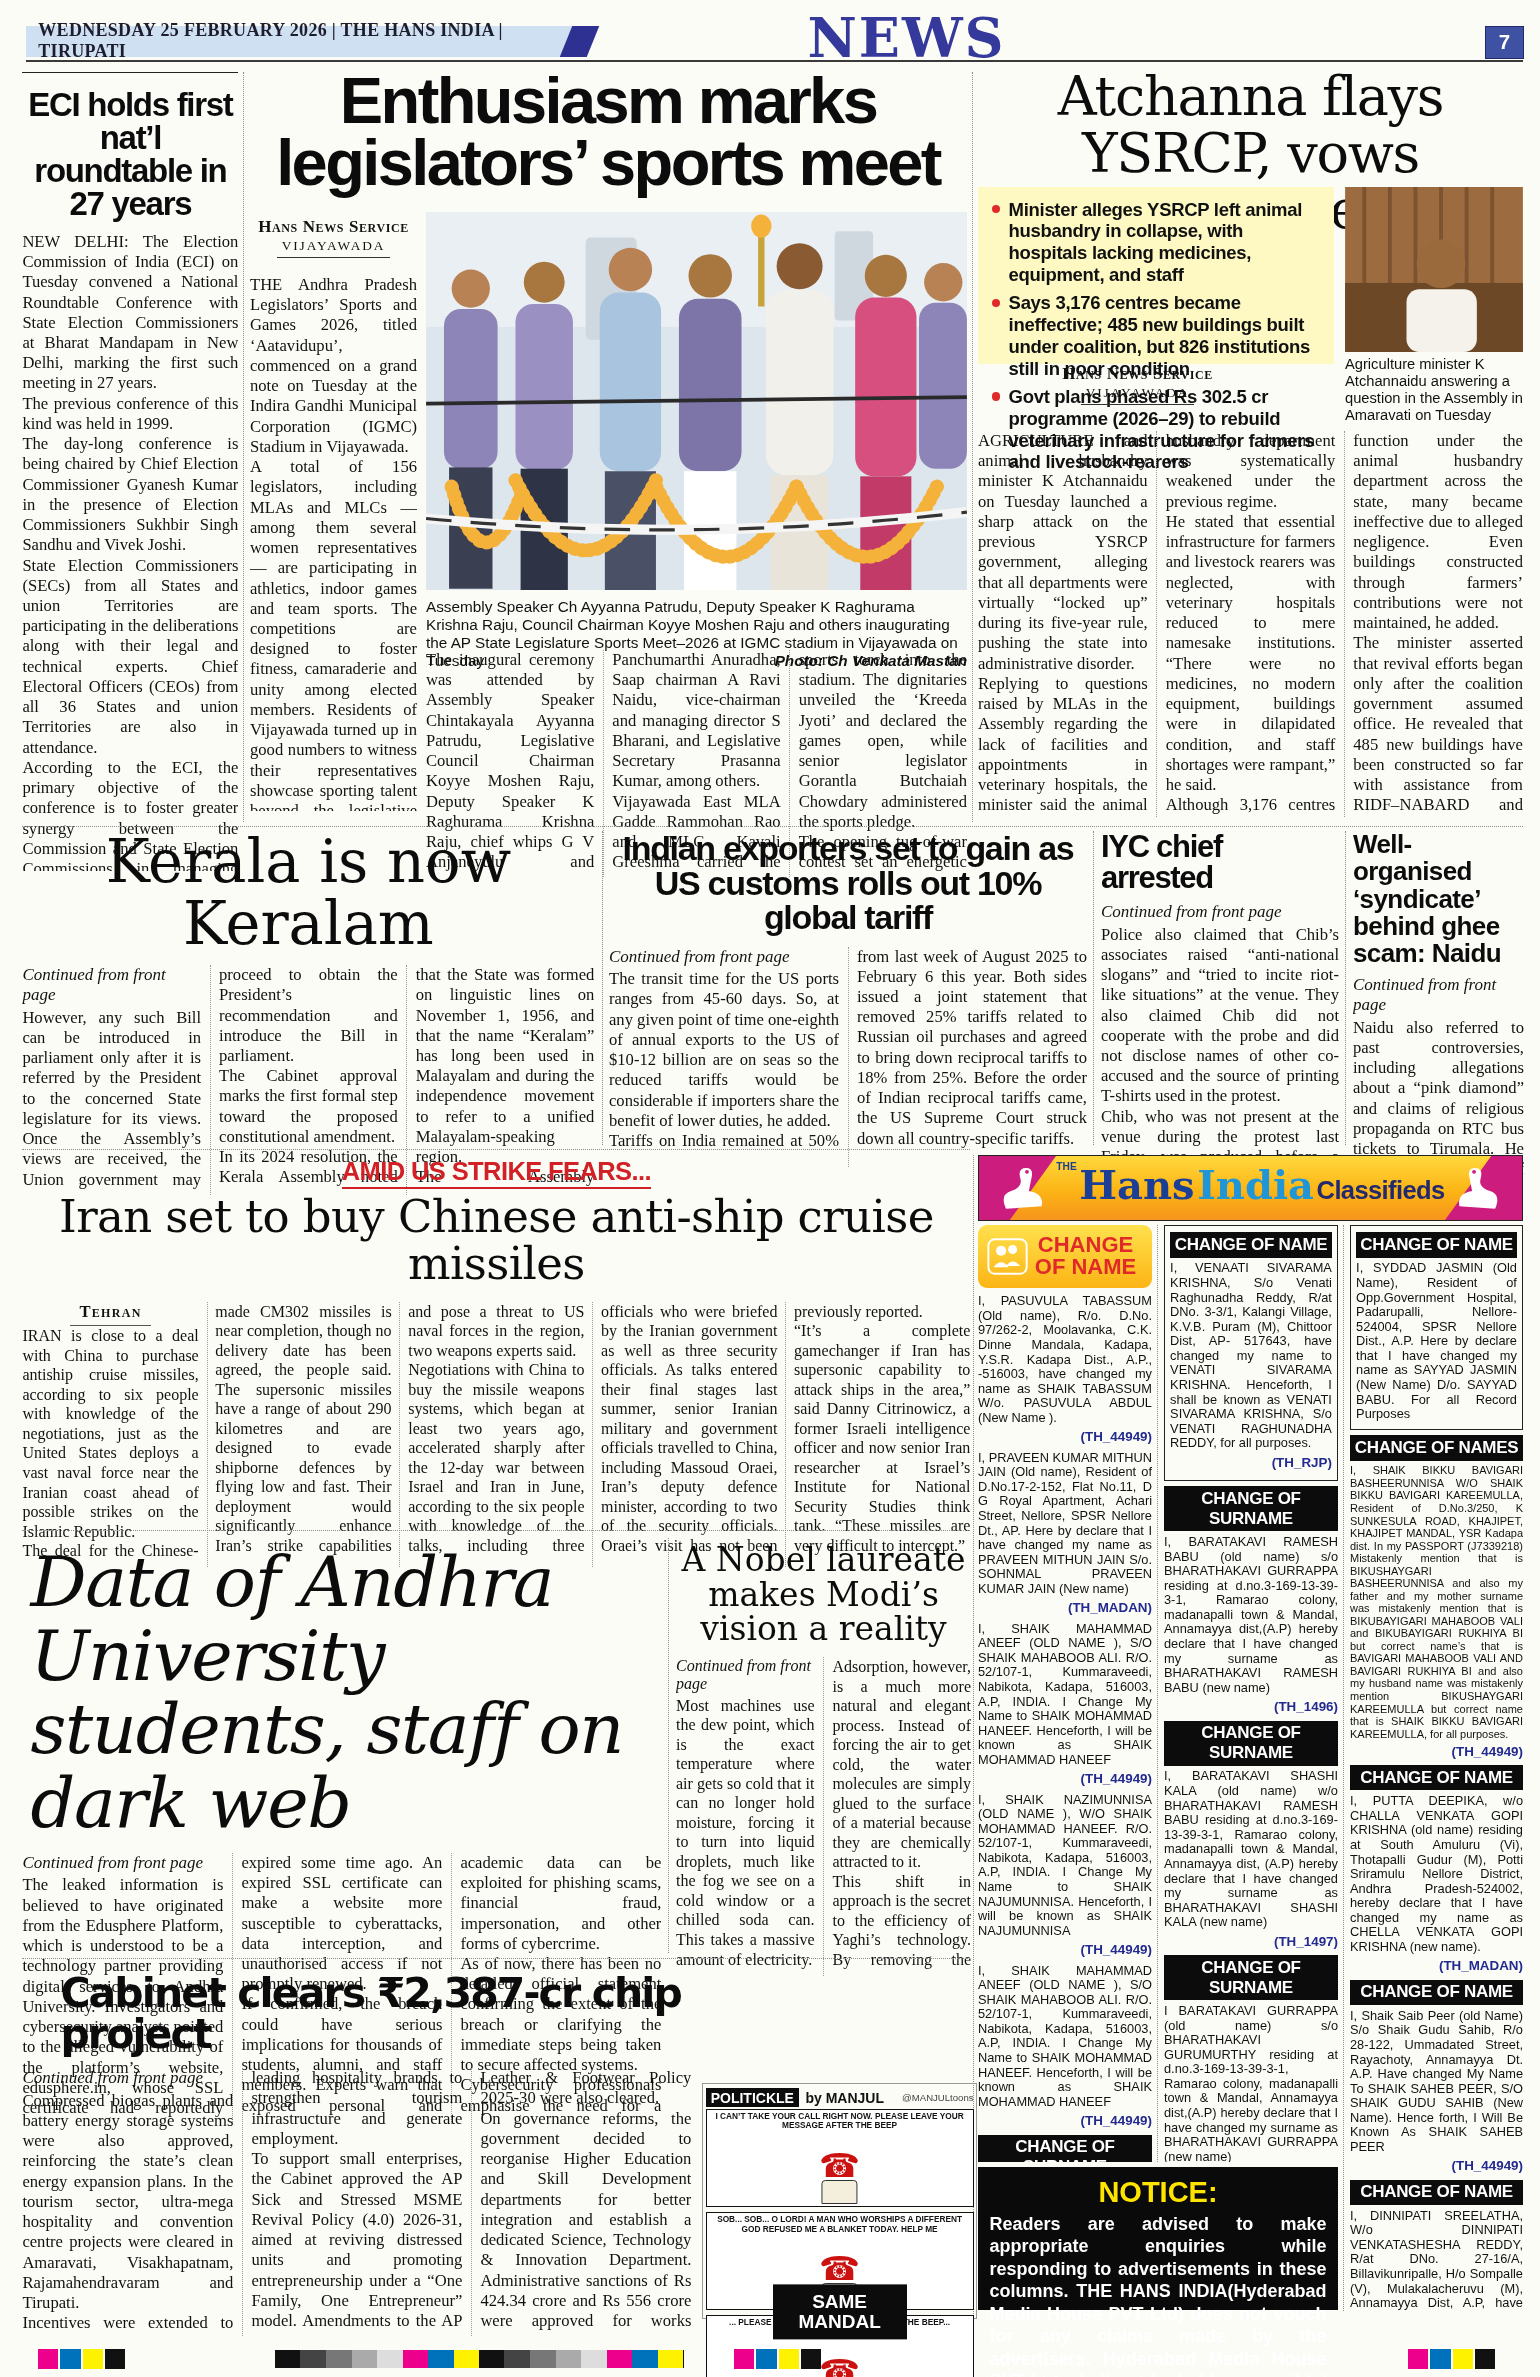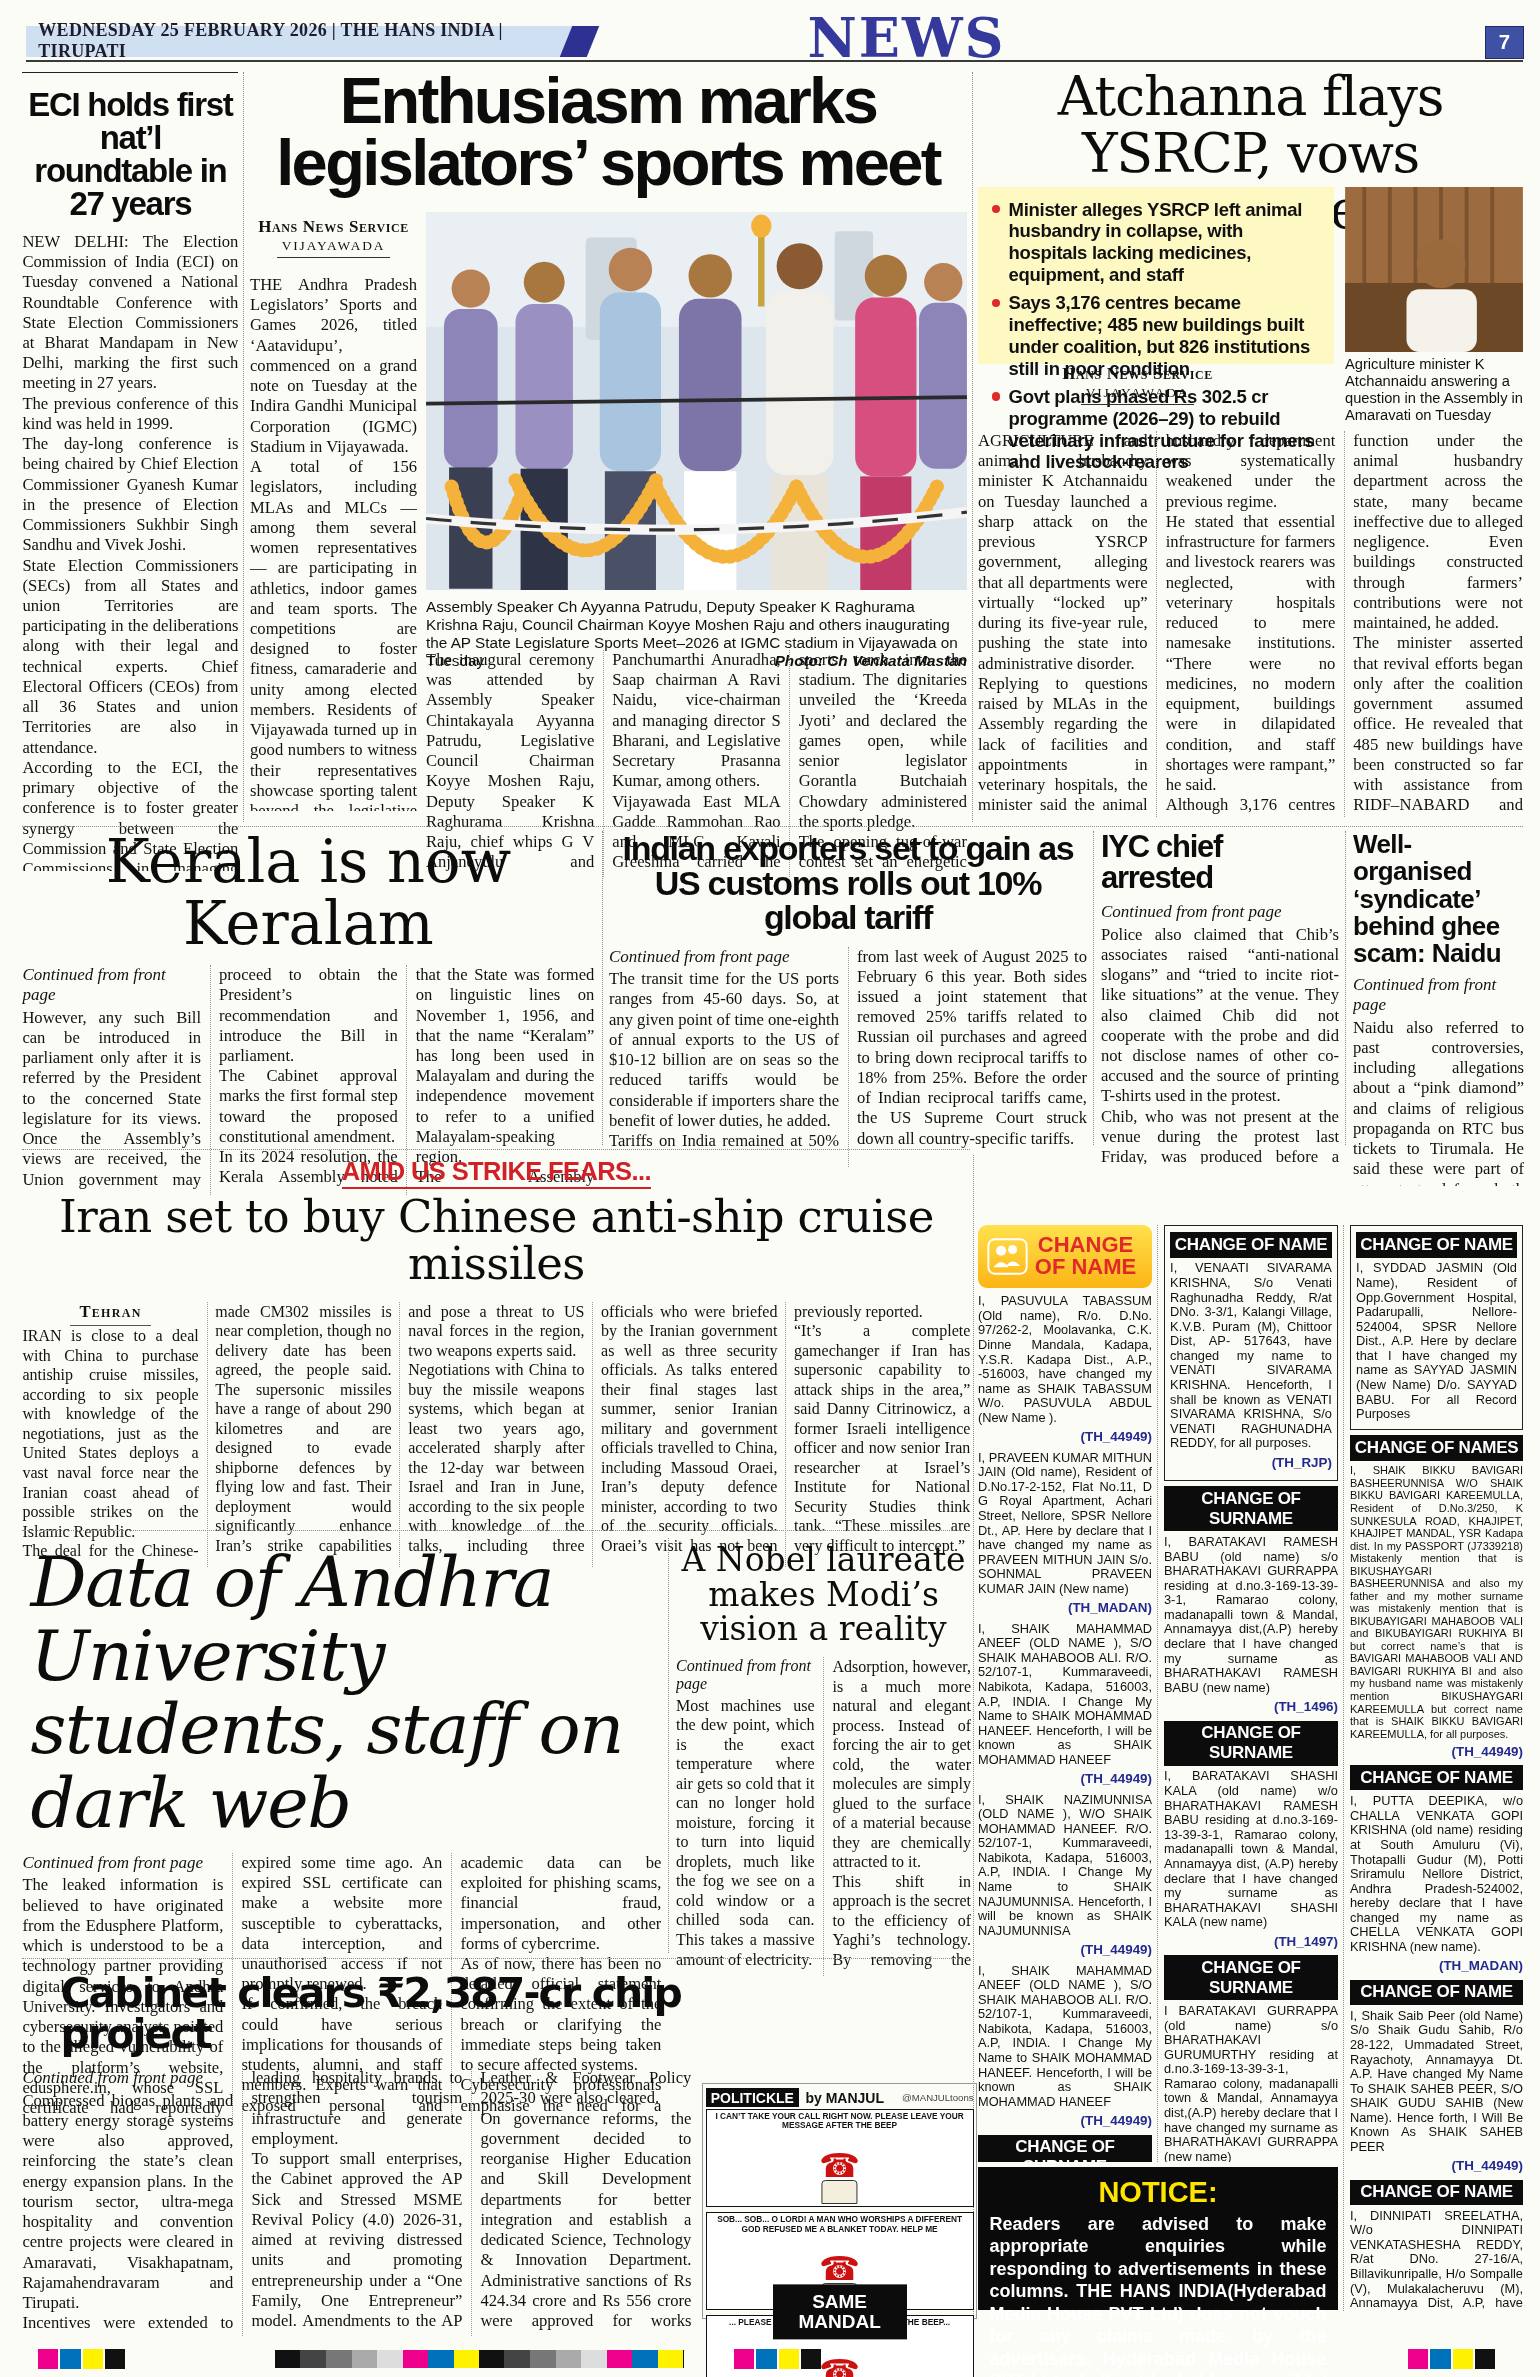--- a/index.html
+++ b/index.html
@@ -268,20 +268,38 @@
 Negotiations with China to buy the missile weapons systems, which began at least two years ago, accelerated sharply after the 12-day war between Israel and Iran in June, according to the six people with knowledge of the talks, including three officials who were briefed by the Iranian government as well as three security officials. As talks entered their final stages last summer, senior Iranian military and government officials travelled to China, including Massoud Oraei, Iran’s deputy defence minister, according to two of the security officials. Oraei’s visit has not been previously reported.
 “It’s a complete gamechanger if Iran has supersonic capability to attack ships in the area,” said Danny Citrinowicz, a former Israeli intelligence officer and now senior Iran researcher at Israel’s Institute for National Security Studies think tank. “These missiles are very difficult to intercept.”
 Reuters could not determine how many missiles were involved in the potential deal, how much Iran had agreed to pay, or whether China would go through with the agreement now given heightened tensions in the region. “Iran has military and security agreements with its allies and now is an appropriate time to make use of these agreements,” an Iranian foreign ministry official told Reuters.
 The Chinese delegation to the United Nations directed Reuters to seek comment from the Foreign Ministry in Beijing. The foreign and defense ministries did not respond to requests for comment.
 The White House did not directly address the negotiations between Iran and China over the missile system when asked by Reuters. US President Donald Trump has been clear that “either we will make a deal or we will have to do something very tough like last time,” a White House official said, referring to the current standoff with Iran.</div>
     </div>
   </section>
 
   <div class="abs vsep" style="left:973px;top:1155px;height:1159px;"></div>
   <section class="abs" style="left:978px;top:1155px;width:545px;height:1159px;">
+    <div class="cl-banner" style="height:64px;">
+      <div class="cl-corner left"></div>
+      <div class="cl-corner right"></div>
+      <svg class="abs" style="left:18px;top:7.7px;" width="51" height="50" viewBox="0 0 80 78">
+          <path d="M14 70 Q4 48 22 42 Q42 36 36 20 Q33 6 46 6 Q58 6 54 22 L50 42 Q74 46 70 66 Z" fill="#fff"></path>
+          <circle cx="47" cy="12" r="3" fill="#cc1d7f"></circle>
+        </svg>
+      <svg class="abs" style="right:18px;top:7.7px;transform:scaleX(-1);" width="51" height="50" viewBox="0 0 80 78">
+          <path d="M14 70 Q4 48 22 42 Q42 36 36 20 Q33 6 46 6 Q58 6 54 22 L50 42 Q74 46 70 66 Z" fill="#fff"></path>
+          <circle cx="47" cy="12" r="3" fill="#cc1d7f"></circle>
+        </svg>
+      <div class="cl-brand">
+        <span class="cl-the">THE</span>
+        <span class="cl-hans">Hans</span>
+        <span class="cl-india">India</span>
+        <span class="cl-word">Classifieds</span>
+      </div>
+    </div>
 
     <div class="abs clip" style="left:0;top:70px;width:174px;height:937px;">
       <div class="badge">
         <svg width="41" height="37" viewBox="0 0 64 58">
             <rect x="2" y="2" width="60" height="54" rx="10" fill="none" stroke="#fff" stroke-width="3"></rect>
             <circle cx="22" cy="20" r="8" fill="#fff"></circle>
             <circle cx="40" cy="18" r="7" fill="#fff"></circle>
             <path d="M10 46 Q22 30 34 46Z" fill="#fff"></path>
             <path d="M30 44 Q40 30 52 44Z" fill="#fff"></path>
           </svg>

